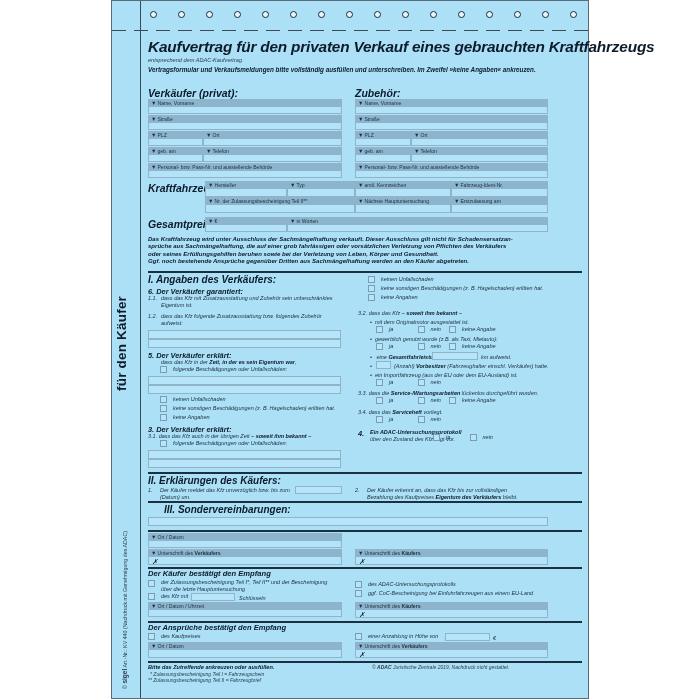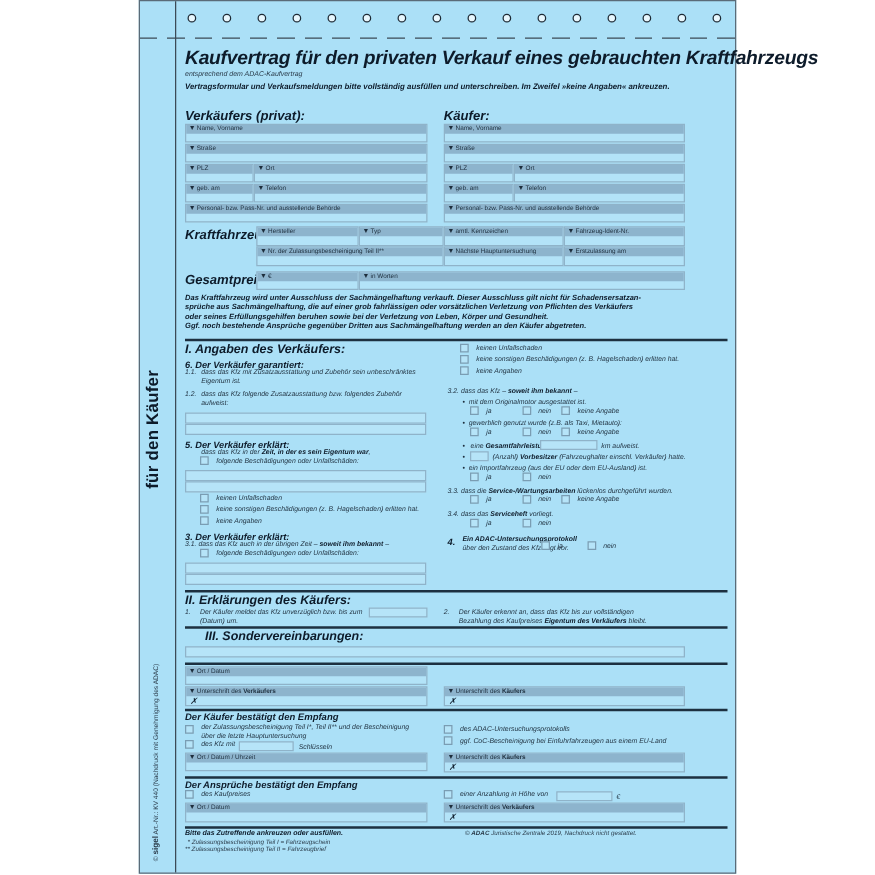--- a/index.html
+++ b/index.html
@@ -97,21 +97,21 @@
     <span class="hole" style="left:458px"></span>
   </div>
   <div class="perf"></div>
 
   <div class="content">
 
     <div class="abs title" style="left:0;top:3px">Kaufvertrag für den privaten Verkauf eines gebrauchten Kraftfahrzeugs</div>
     <div class="abs subtitle" style="left:0;top:22px">entsprechend dem ADAC-Kaufvertrag</div>
     <div class="abs instruction" style="left:0;top:31px">Vertragsformular und Verkaufsmeldungen bitte vollständig ausfüllen und unterschreiben. Im Zweifel »keine Angaben« ankreuzen.</div>
 
-    <div class="abs h-party" style="left:0;top:52px">Verkäufers (privat):</div>
+    <div class="abs h-party" style="left:0;top:52px">Verkäufer (privat):</div>
     <div class="field" style="left:0;top:64px;width:194px;height:15px">
         <div class="bar"><span class="tri">▼</span><span>Name, Vorname</span></div>
       </div>
     <div class="field" style="left:0;top:80px;width:194px;height:15px">
         <div class="bar"><span class="tri">▼</span><span>Straße</span></div>
       </div>
     <div class="field" style="left:0;top:96px;width:55px;height:15px">
         <div class="bar"><span class="tri">▼</span><span>PLZ</span></div>
       </div>
     <div class="field" style="left:55px;top:96px;width:139px;height:15px">
@@ -120,21 +120,21 @@
     <div class="field" style="left:0;top:112px;width:55px;height:15px">
         <div class="bar"><span class="tri">▼</span><span>geb. am</span></div>
       </div>
     <div class="field" style="left:55px;top:112px;width:139px;height:15px">
         <div class="bar"><span class="tri">▼</span><span>Telefon</span></div>
       </div>
     <div class="field" style="left:0;top:128px;width:194px;height:15px">
         <div class="bar"><span class="tri">▼</span><span>Personal- bzw. Pass-Nr. und ausstellende Behörde</span></div>
       </div>
 
-    <div class="abs h-party" style="left:207px;top:52px">Käufer:</div>
+    <div class="abs h-party" style="left:207px;top:52px">Zubehör:</div>
     <div class="field" style="left:207px;top:64px;width:193px;height:15px">
         <div class="bar"><span class="tri">▼</span><span>Name, Vorname</span></div>
       </div>
     <div class="field" style="left:207px;top:80px;width:193px;height:15px">
         <div class="bar"><span class="tri">▼</span><span>Straße</span></div>
       </div>
     <div class="field" style="left:207px;top:96px;width:56px;height:15px">
         <div class="bar"><span class="tri">▼</span><span>PLZ</span></div>
       </div>
     <div class="field" style="left:263px;top:96px;width:137px;height:15px">

